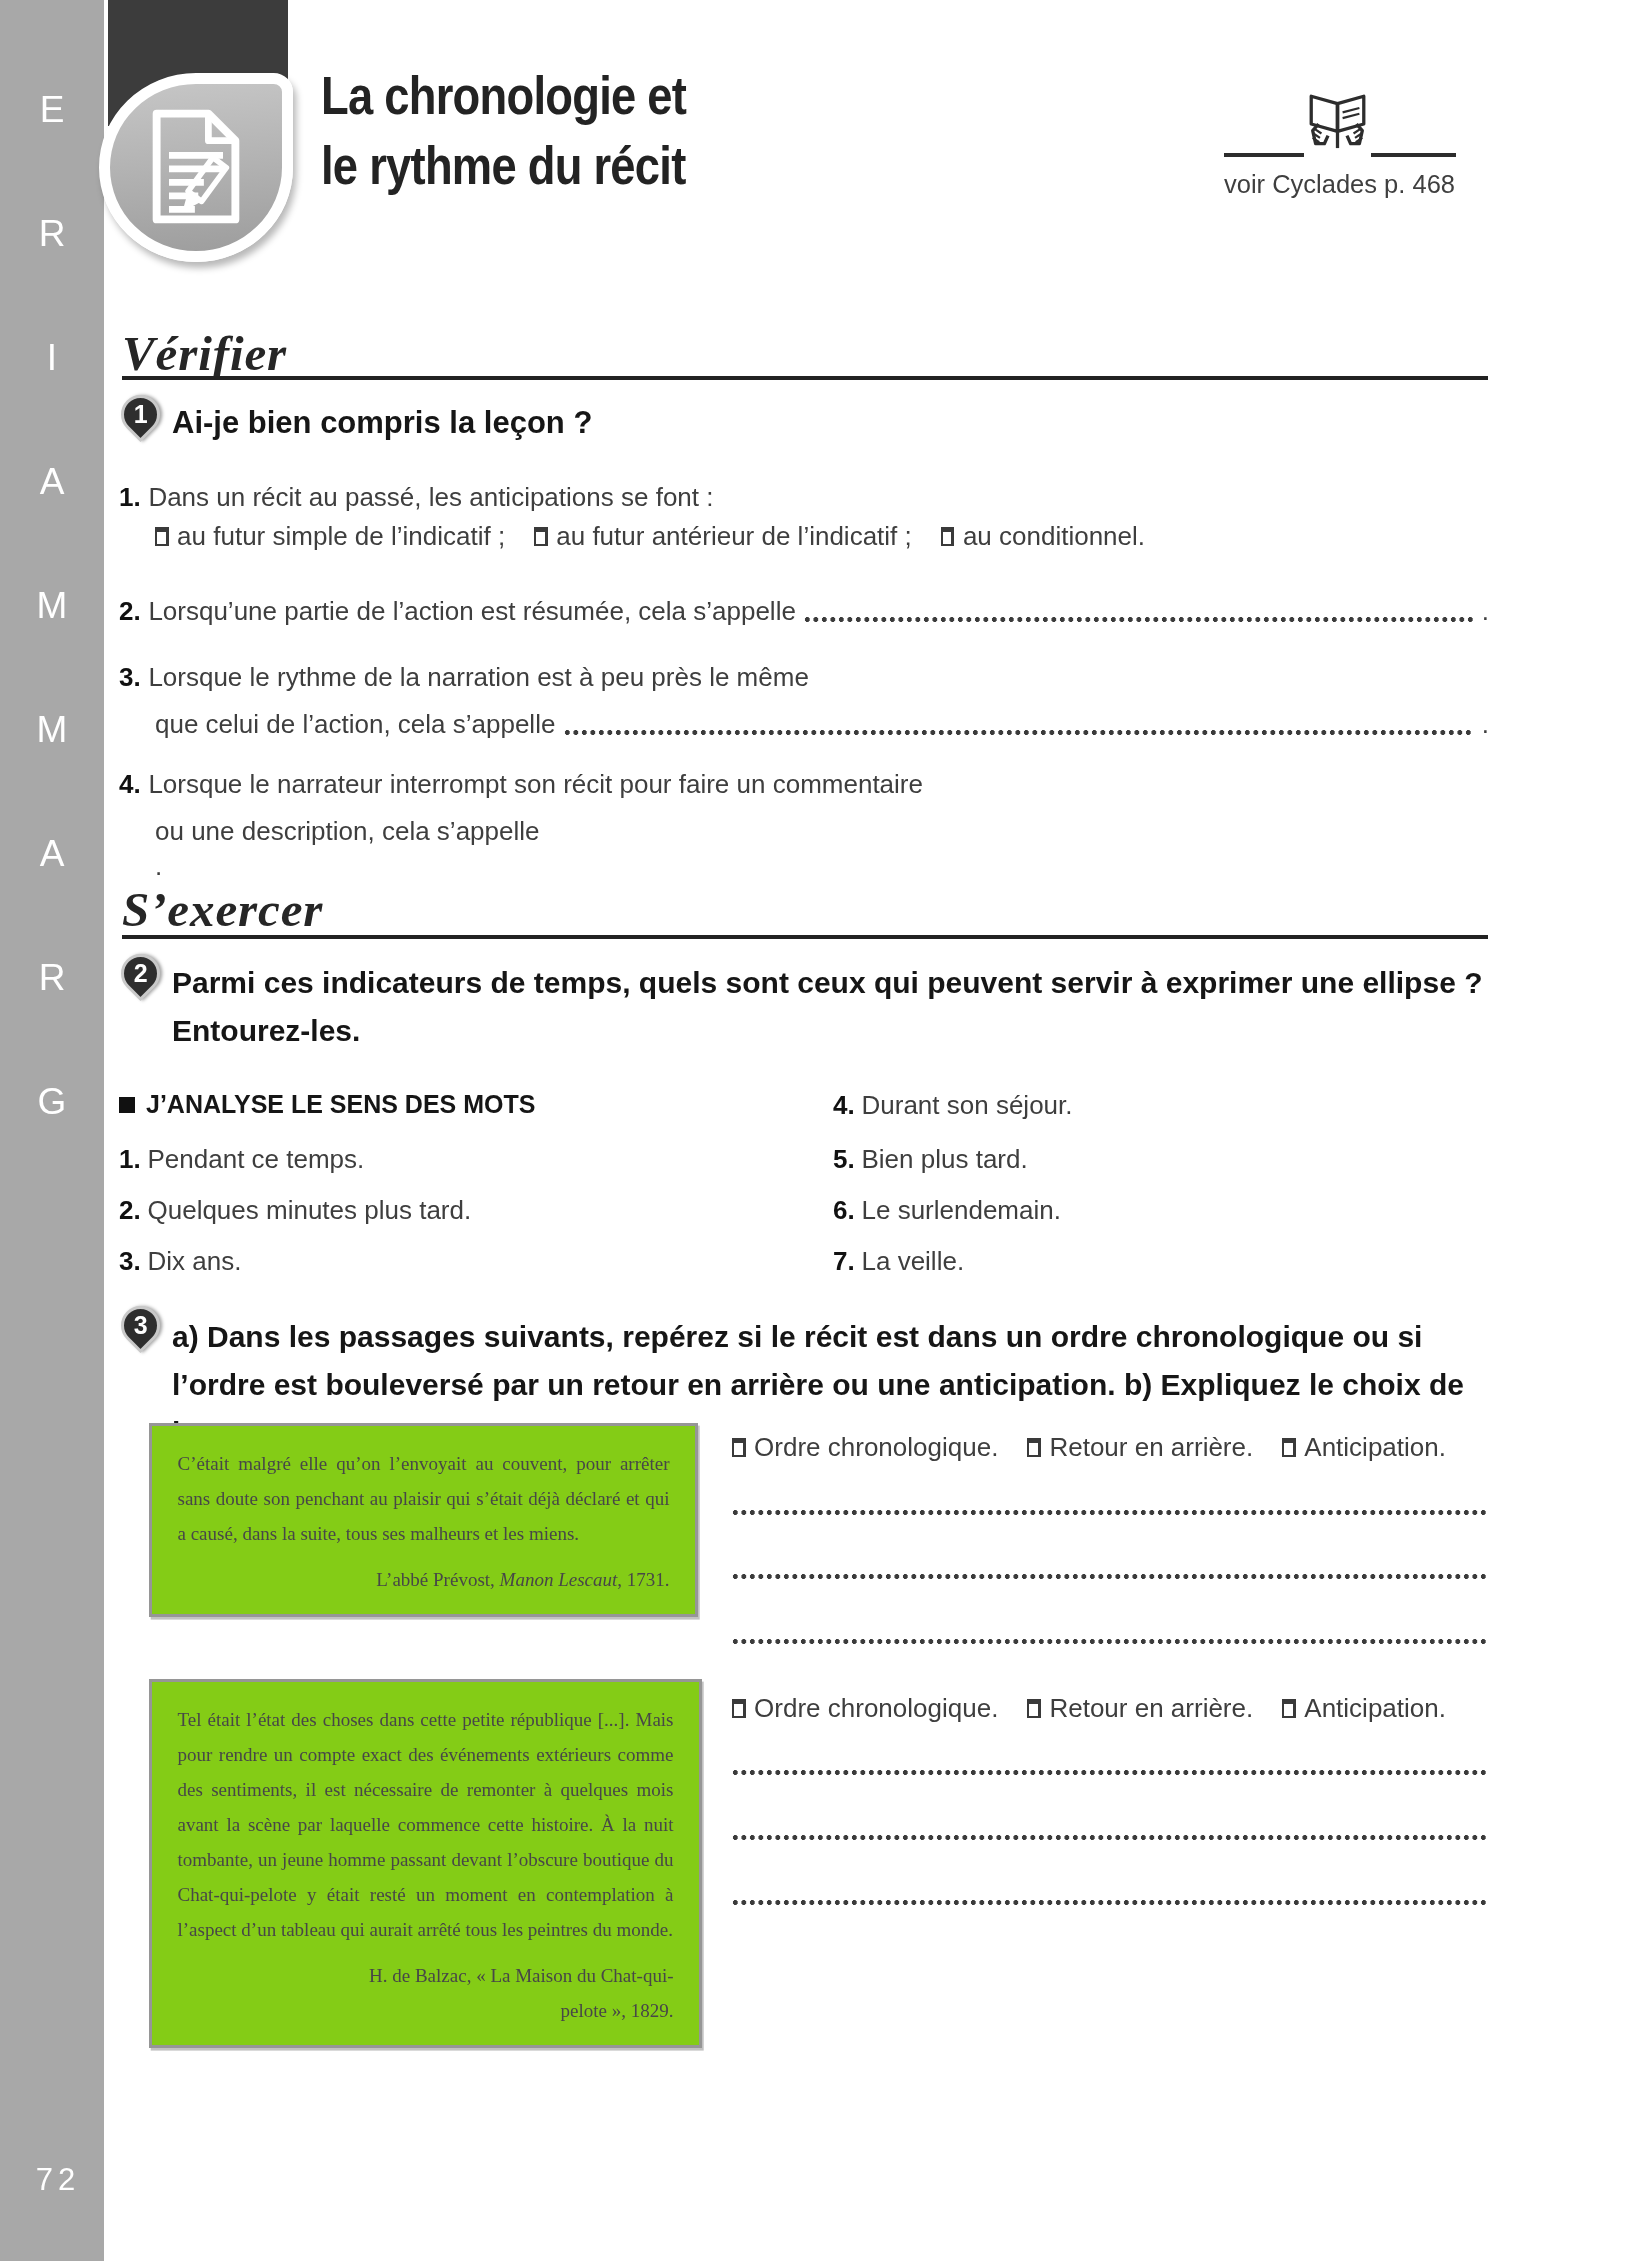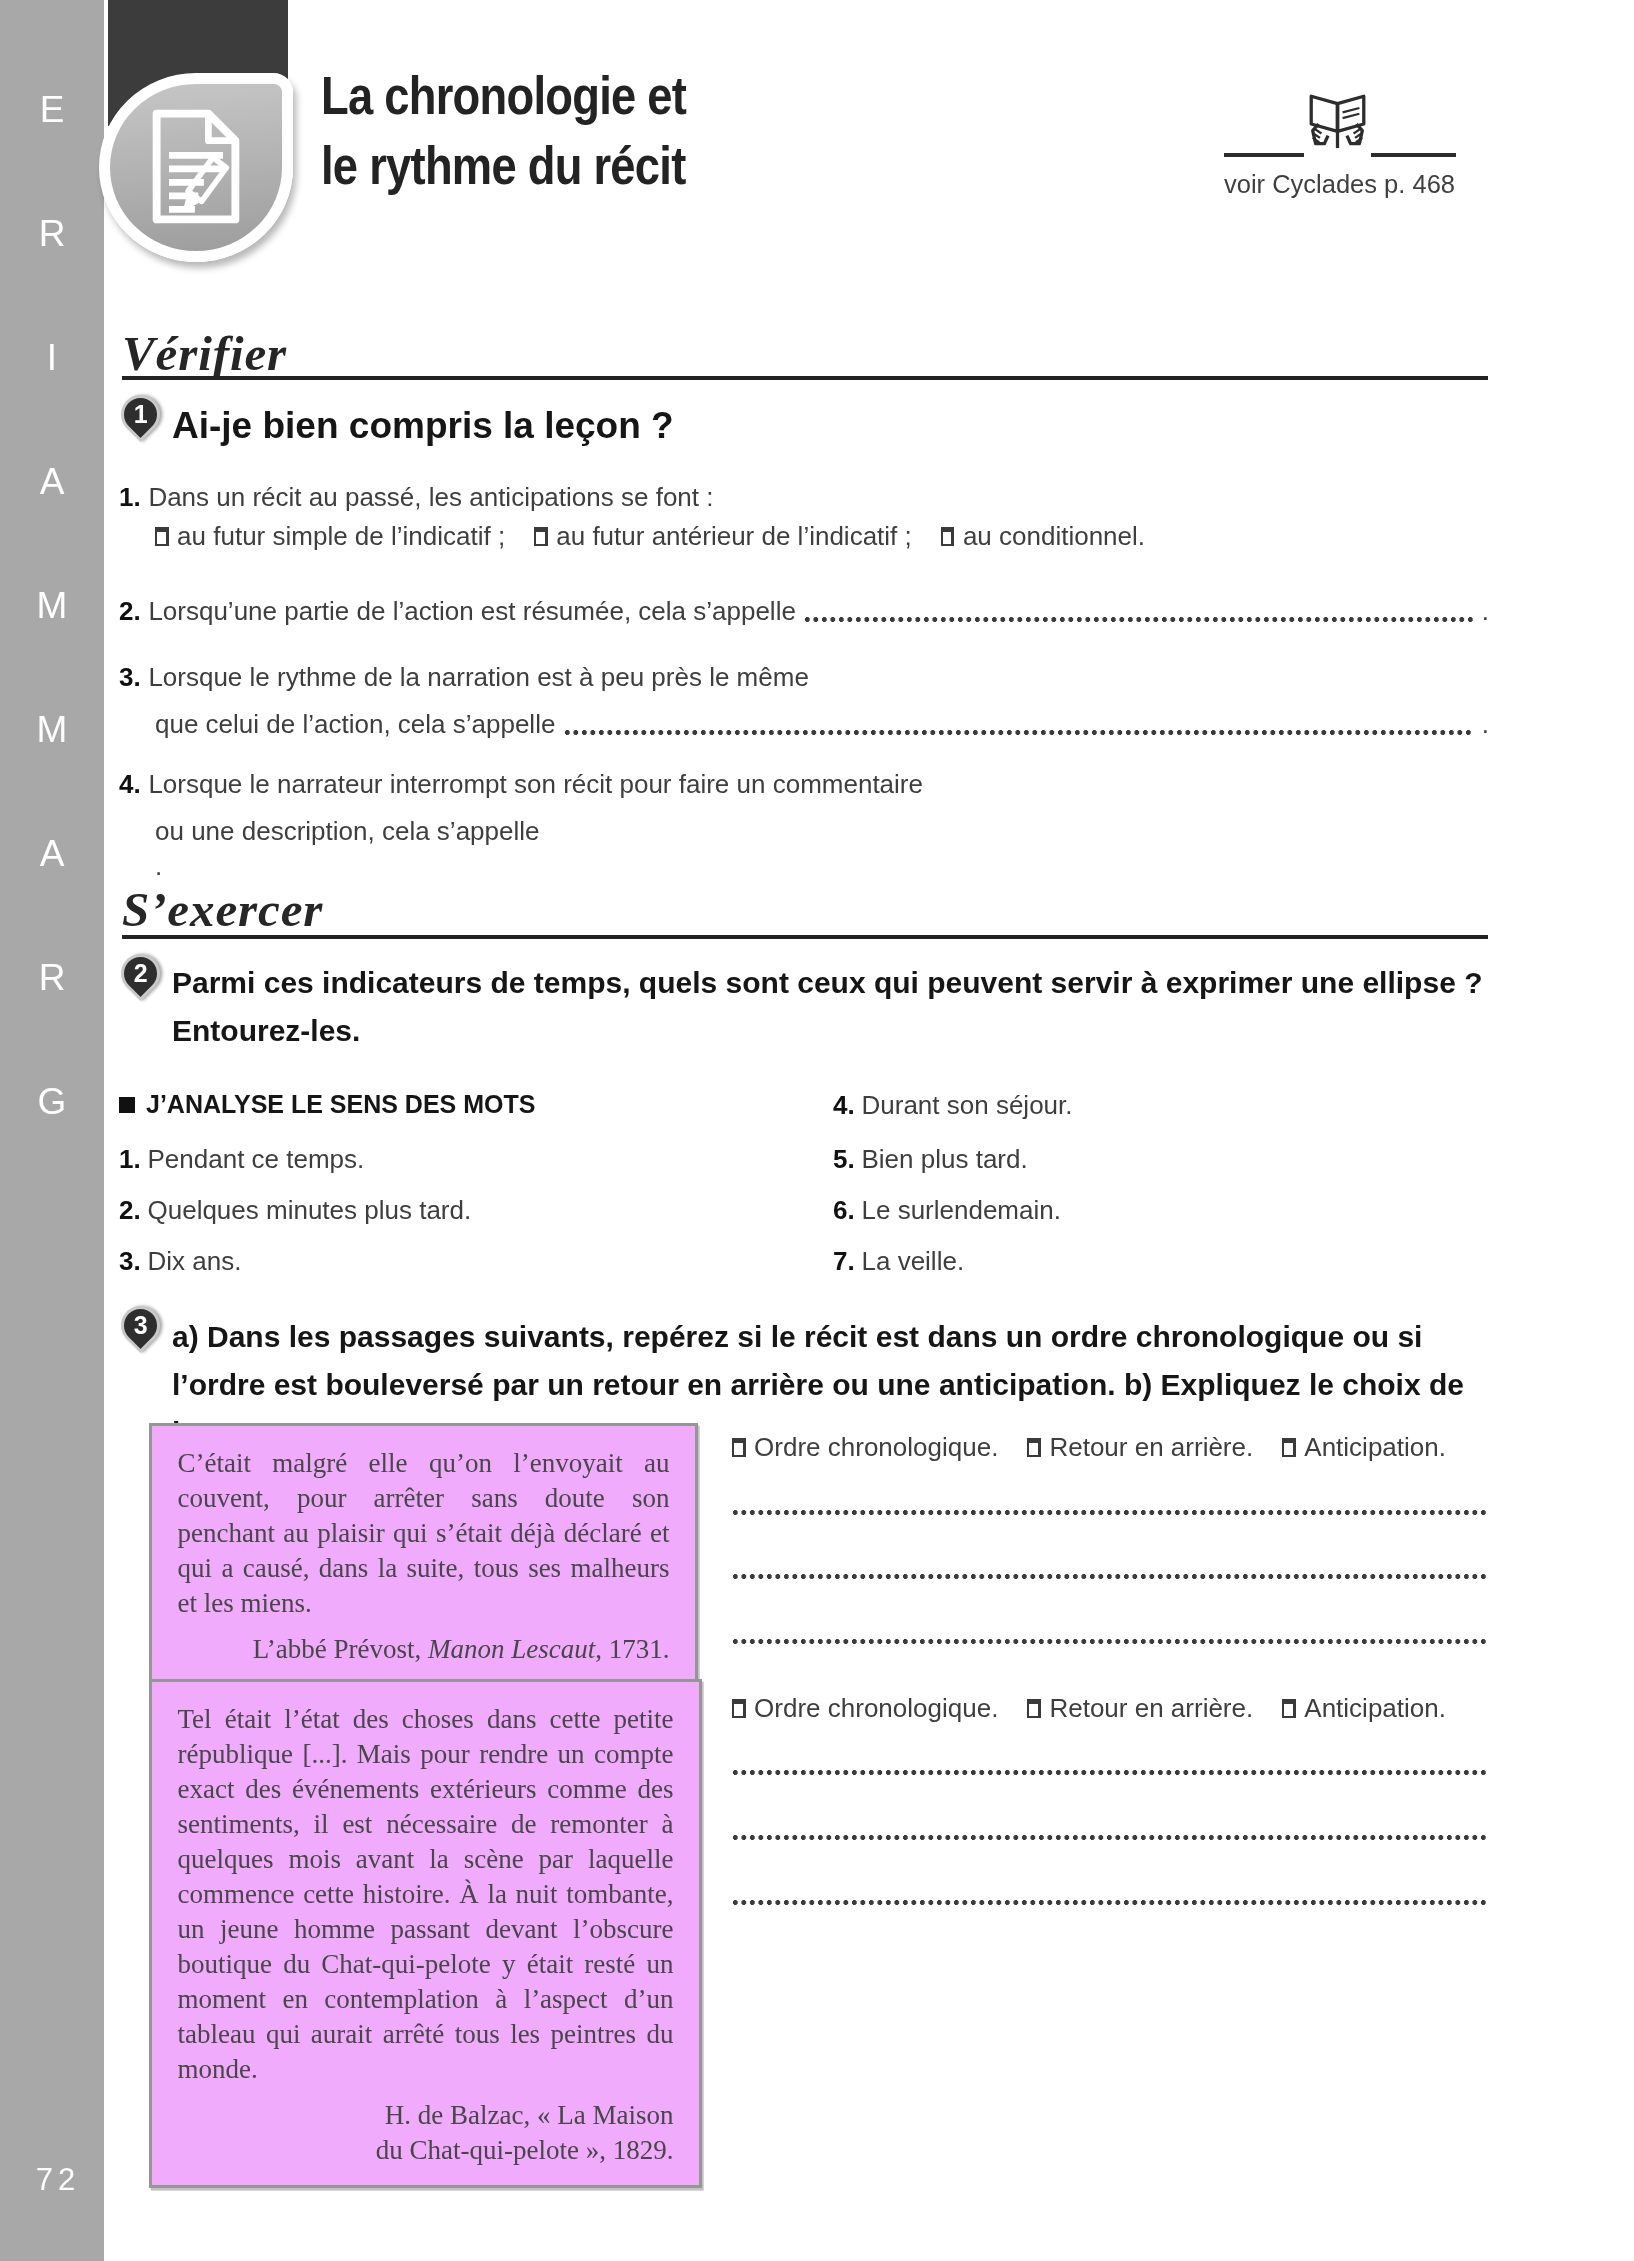--- a/index.html
+++ b/index.html
@@ -36,21 +36,21 @@
                     letter-spacing:0.9px; }
   .heading-rule { position:absolute; left:122px; width:1366px; height:4.3px; background:#222222; }
 
   
   .pin { position:absolute; width:39px; height:39px; background:#2e2e2e;
          border:3.4px solid #c9c9c9; border-radius:50% 50% 50% 0;
          transform:rotate(-45deg); box-shadow:1.7px 1.7px 3.4px rgba(0,0,0,.35);
          display:flex; align-items:center; justify-content:center; }
   .pin b { transform:rotate(45deg); color:#ffffff; font-size:25px; }
 
-  .ex-title { position:absolute; font-weight:bold; color:#161616; font-size:37px; }
+  .ex-title { position:absolute; font-weight:bold; color:#161616; font-size:31px; }
   .ex-title-sm { position:absolute; font-weight:bold; color:#161616; font-size:30px; line-height:48px; }
 
   
   .qrow { position:absolute; left:119px; right:146px; display:flex; align-items:baseline;
           font-size:26px; color:#3e3e3e; }
   .qrow.indent { left:155px; }
   .qnum { font-weight:bold; color:#111111; margin-right:7.7px; flex:none; }
   .dots { height:6.8px;
           background-image:radial-gradient(circle at 3.4px 3.4px,#3b3b3b 2.2px,transparent 2.6px);
           background-size:8.5px 6.8px; background-repeat:repeat-x; }
@@ -63,23 +63,23 @@
         border-top-width:5.1px; border-right-width:3.4px; margin-right:8.5px; flex:none; }
 
   
   .wl-header { position:absolute; display:flex; align-items:center; font-weight:bold;
                font-size:25px; color:#161616; }
   .wl-square { width:16px; height:16px; background:#111111; margin-right:11px; flex:none; }
   .wl-item { position:absolute; font-size:26px; color:#3e3e3e; }
   .wl-item b { color:#111111; margin-right:6.8px; }
 
   
-  .qbox { position:absolute; background:#f0abfc; border:3.4px solid #969696;
+  .qbox { position:absolute; background:#84cc16; border:3.4px solid #969696;
           padding:20.4px 25.5px 17px 25.5px; font-family:"Liberation Serif", serif;
-          font-size:27px; line-height:35px; color:#474747; text-align:justify;
+          font-size:19px; line-height:35px; color:#474747; text-align:justify;
           box-shadow:1.7px 2.6px 0 #c2c2c2; hyphens:auto; }
   .attr { text-align:right; margin-top:10.2px; }
   .attr .work { font-style:italic; }
   .attr2 { margin-left:auto; width:64%; text-align:right; margin-top:10.2px; }
 
   .ansline { position:absolute; left:732px; width:756px; height:6.8px; }
 </style>
 </head>
 <body>
 

